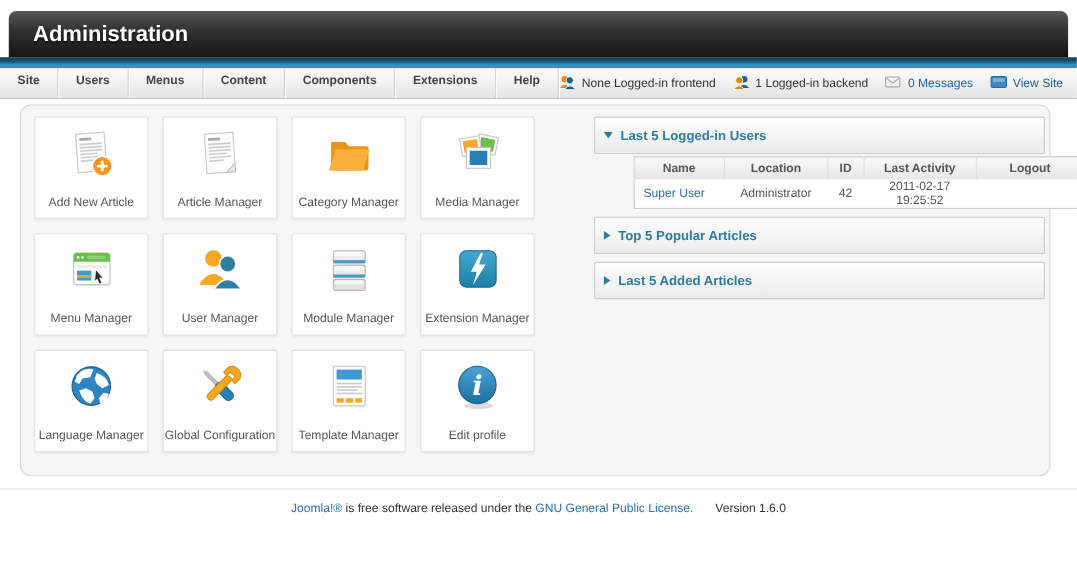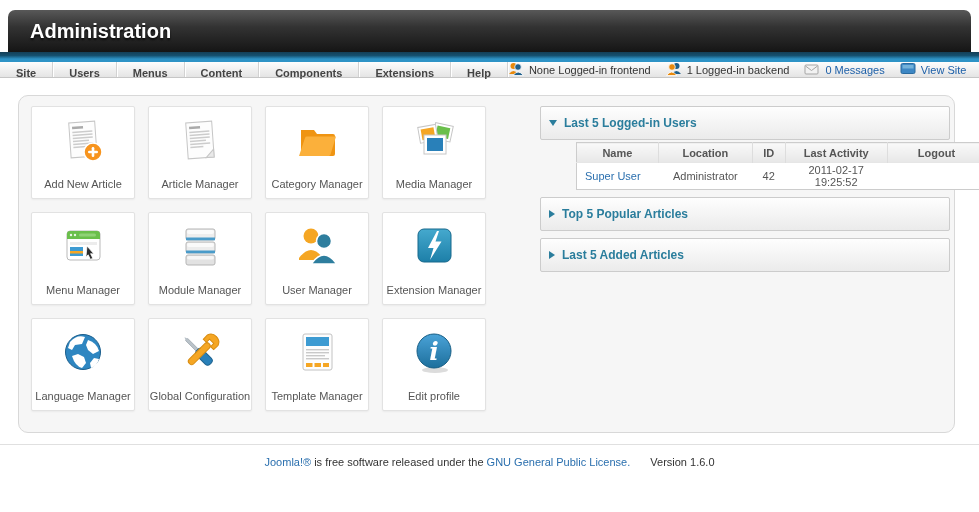--- a/index.html
+++ b/index.html
@@ -15,21 +15,21 @@
   .header h1 { margin:0; color:#fff; font-size:20px; font-weight:bold;
     text-shadow:0 2px 2px rgba(0,0,0,.7); }
   .logo { display:flex; align-items:center; gap:5px; }
   .logo-text { color:#fff; font-size:23px; font-weight:bold; letter-spacing:-.5px;
     text-shadow:0 1px 2px rgba(0,0,0,.5); }
 
   .stripe { position:absolute; top:52px; left:0; width:100%; height:10px;
     background:linear-gradient(#143f57 0%, #15506f 35%, #2e93c6 70%, #2e93c6 100%); }
 
   
-  .navbar { position:absolute; top:62px; left:0; width:100%; height:16px;
+  .navbar { position:absolute; top:62px; left:0; width:100%; height:28px;
     background:linear-gradient(#fdfdfd, #e4e4e4); border-bottom:1px solid #c6c6c6;
     display:flex; align-items:stretch; font-size:11px; }
   .menu-item { font-weight:bold; color:#444; line-height:23px; padding:0 16px;
     border-right:1px solid #d2d2d2; box-shadow:1px 0 0 #fff; cursor:pointer; }
   .status { margin-left:auto; display:flex; align-items:center; gap:15px;
     padding-right:12px; color:#333; }
   .status-item { display:flex; align-items:center; gap:5px; cursor:pointer; white-space:nowrap; }
   .status-item.link { color:#1c5fa8; }
 
   
@@ -237,43 +237,43 @@
             <rect x="12" y="29" width="13" height="2.5" fill="#f5a623"></rect>
             <path d="M29 24 l7 8 -3.4 -.3 2.2 4.6 -2.4 1.1 -2.2 -4.6 -2.3 2.4 z" fill="#2c2c2c" stroke="#fff" stroke-width=".8"></path>
           </svg>
         </span>
         <span class="tile-label">Menu Manager</span>
       </a>
 
       <a class="tile">
         <span>
           <svg width="50" height="50" viewBox="0 0 50 50">
+            <circle cx="19" cy="14" r="7.5" fill="#f5a623"></circle>
+            <path d="M7 36 q12 -16 24 0 l0 2 -24 0 z" fill="#f5a623"></path>
+            <circle cx="32" cy="19" r="7.5" fill="#2e7e9e" stroke="#fff" stroke-width="1.5"></circle>
+            <path d="M20 41 q12 -16 24 0 l0 1 -24 0 z" fill="#2e7e9e" stroke="#fff" stroke-width="1.5"></path>
+          </svg>
+        </span>
+        <span class="tile-label">User Manager</span>
+      </a>
+
+      <a class="tile">
+        <span>
+          <svg width="50" height="50" viewBox="0 0 50 50">
             <rect x="11" y="7" width="29" height="11" rx="2" fill="#ededed" stroke="#b5b5b5"></rect>
             <rect x="12" y="8" width="27" height="4" rx="2" fill="#fafafa"></rect>
             <rect x="11" y="15.5" width="29" height="2.8" fill="#4a9bc9"></rect>
             <rect x="11" y="20" width="29" height="11" rx="2" fill="#ededed" stroke="#b5b5b5"></rect>
             <rect x="12" y="21" width="27" height="4" rx="2" fill="#fafafa"></rect>
             <rect x="11" y="28.5" width="29" height="2.8" fill="#4a9bc9"></rect>
             <rect x="11" y="33" width="29" height="10" rx="2" fill="#e2e2e2" stroke="#b5b5b5"></rect>
             <rect x="12" y="34" width="27" height="3.5" rx="2" fill="#f6f6f6"></rect>
           </svg>
         </span>
         <span class="tile-label">Module Manager</span>
-      </a>
-
-      <a class="tile">
-        <span>
-          <svg width="50" height="50" viewBox="0 0 50 50">
-            <circle cx="19" cy="14" r="7.5" fill="#f5a623"></circle>
-            <path d="M7 36 q12 -16 24 0 l0 2 -24 0 z" fill="#f5a623"></path>
-            <circle cx="32" cy="19" r="7.5" fill="#2e7e9e" stroke="#fff" stroke-width="1.5"></circle>
-            <path d="M20 41 q12 -16 24 0 l0 1 -24 0 z" fill="#2e7e9e" stroke="#fff" stroke-width="1.5"></path>
-          </svg>
-        </span>
-        <span class="tile-label">User Manager</span>
       </a>
 
       <a class="tile">
         <span>
           <svg width="50" height="50" viewBox="0 0 50 50">
             <defs>
                 <linearGradient id="extG" x1="0" y1="0" x2="0" y2="1">
               <stop offset="0" stop-color="#45a9ce"></stop>
                   <stop offset="1" stop-color="#1d7fa8"></stop>
             </linearGradient>

